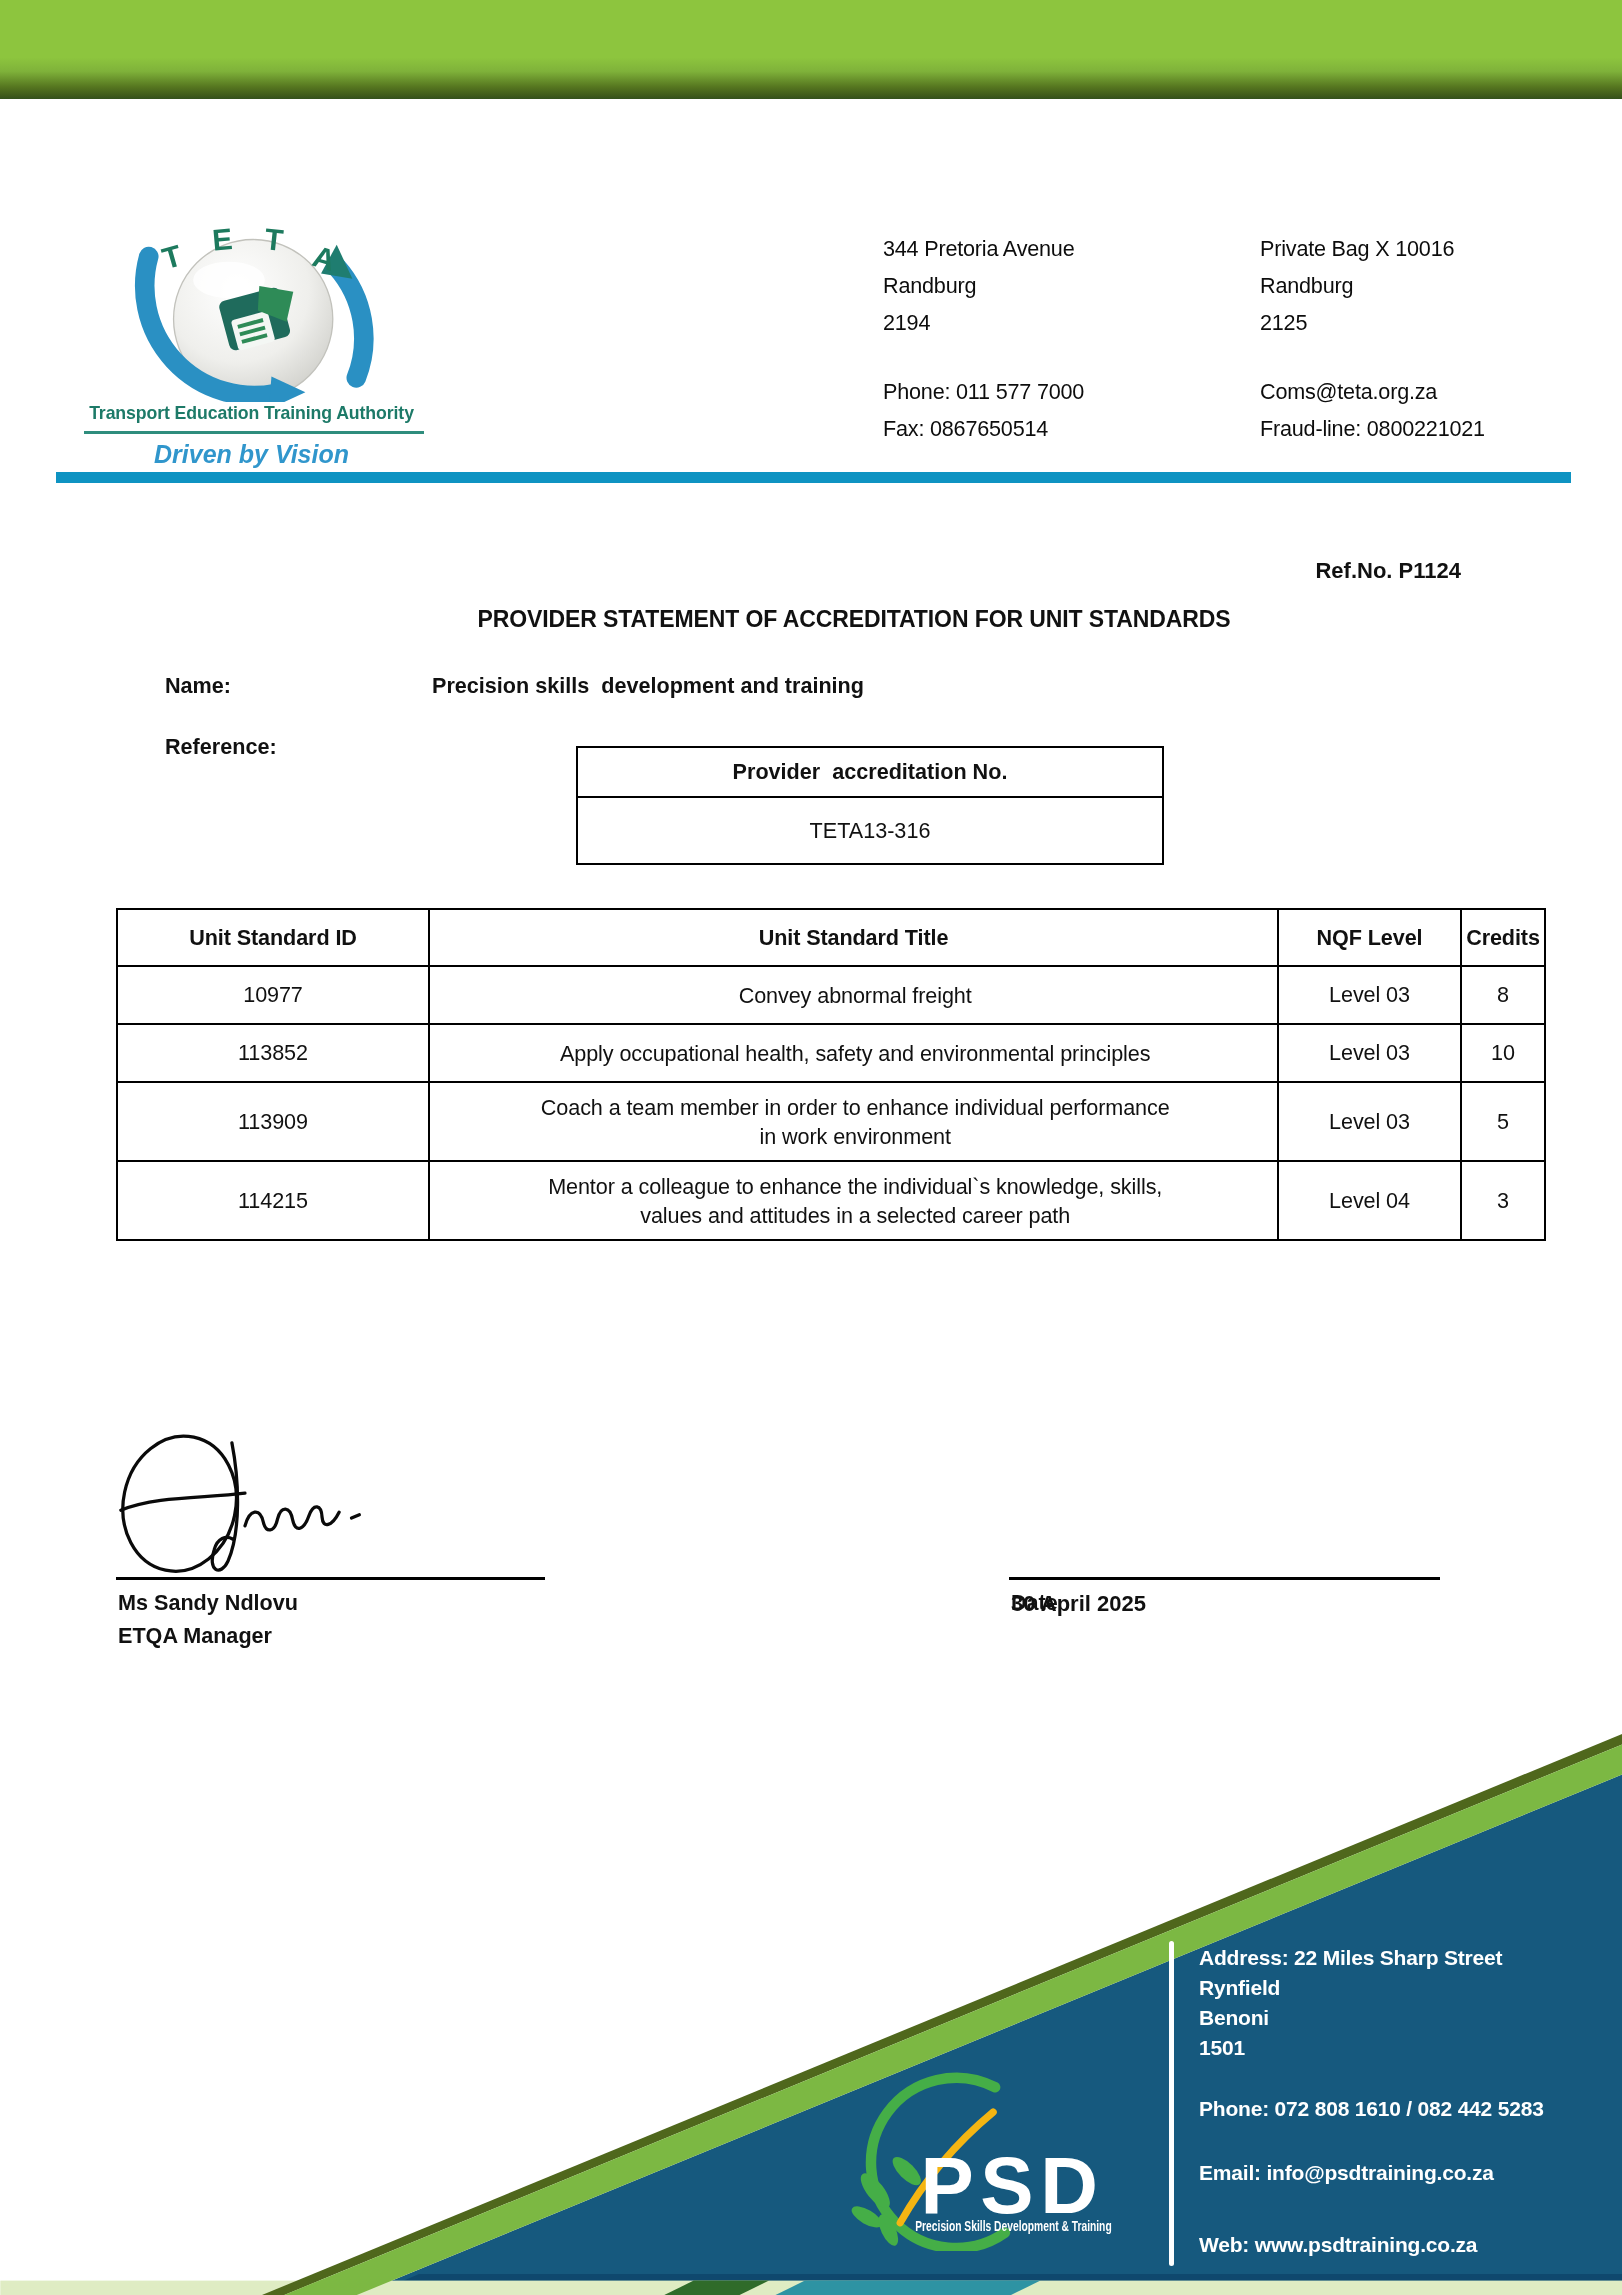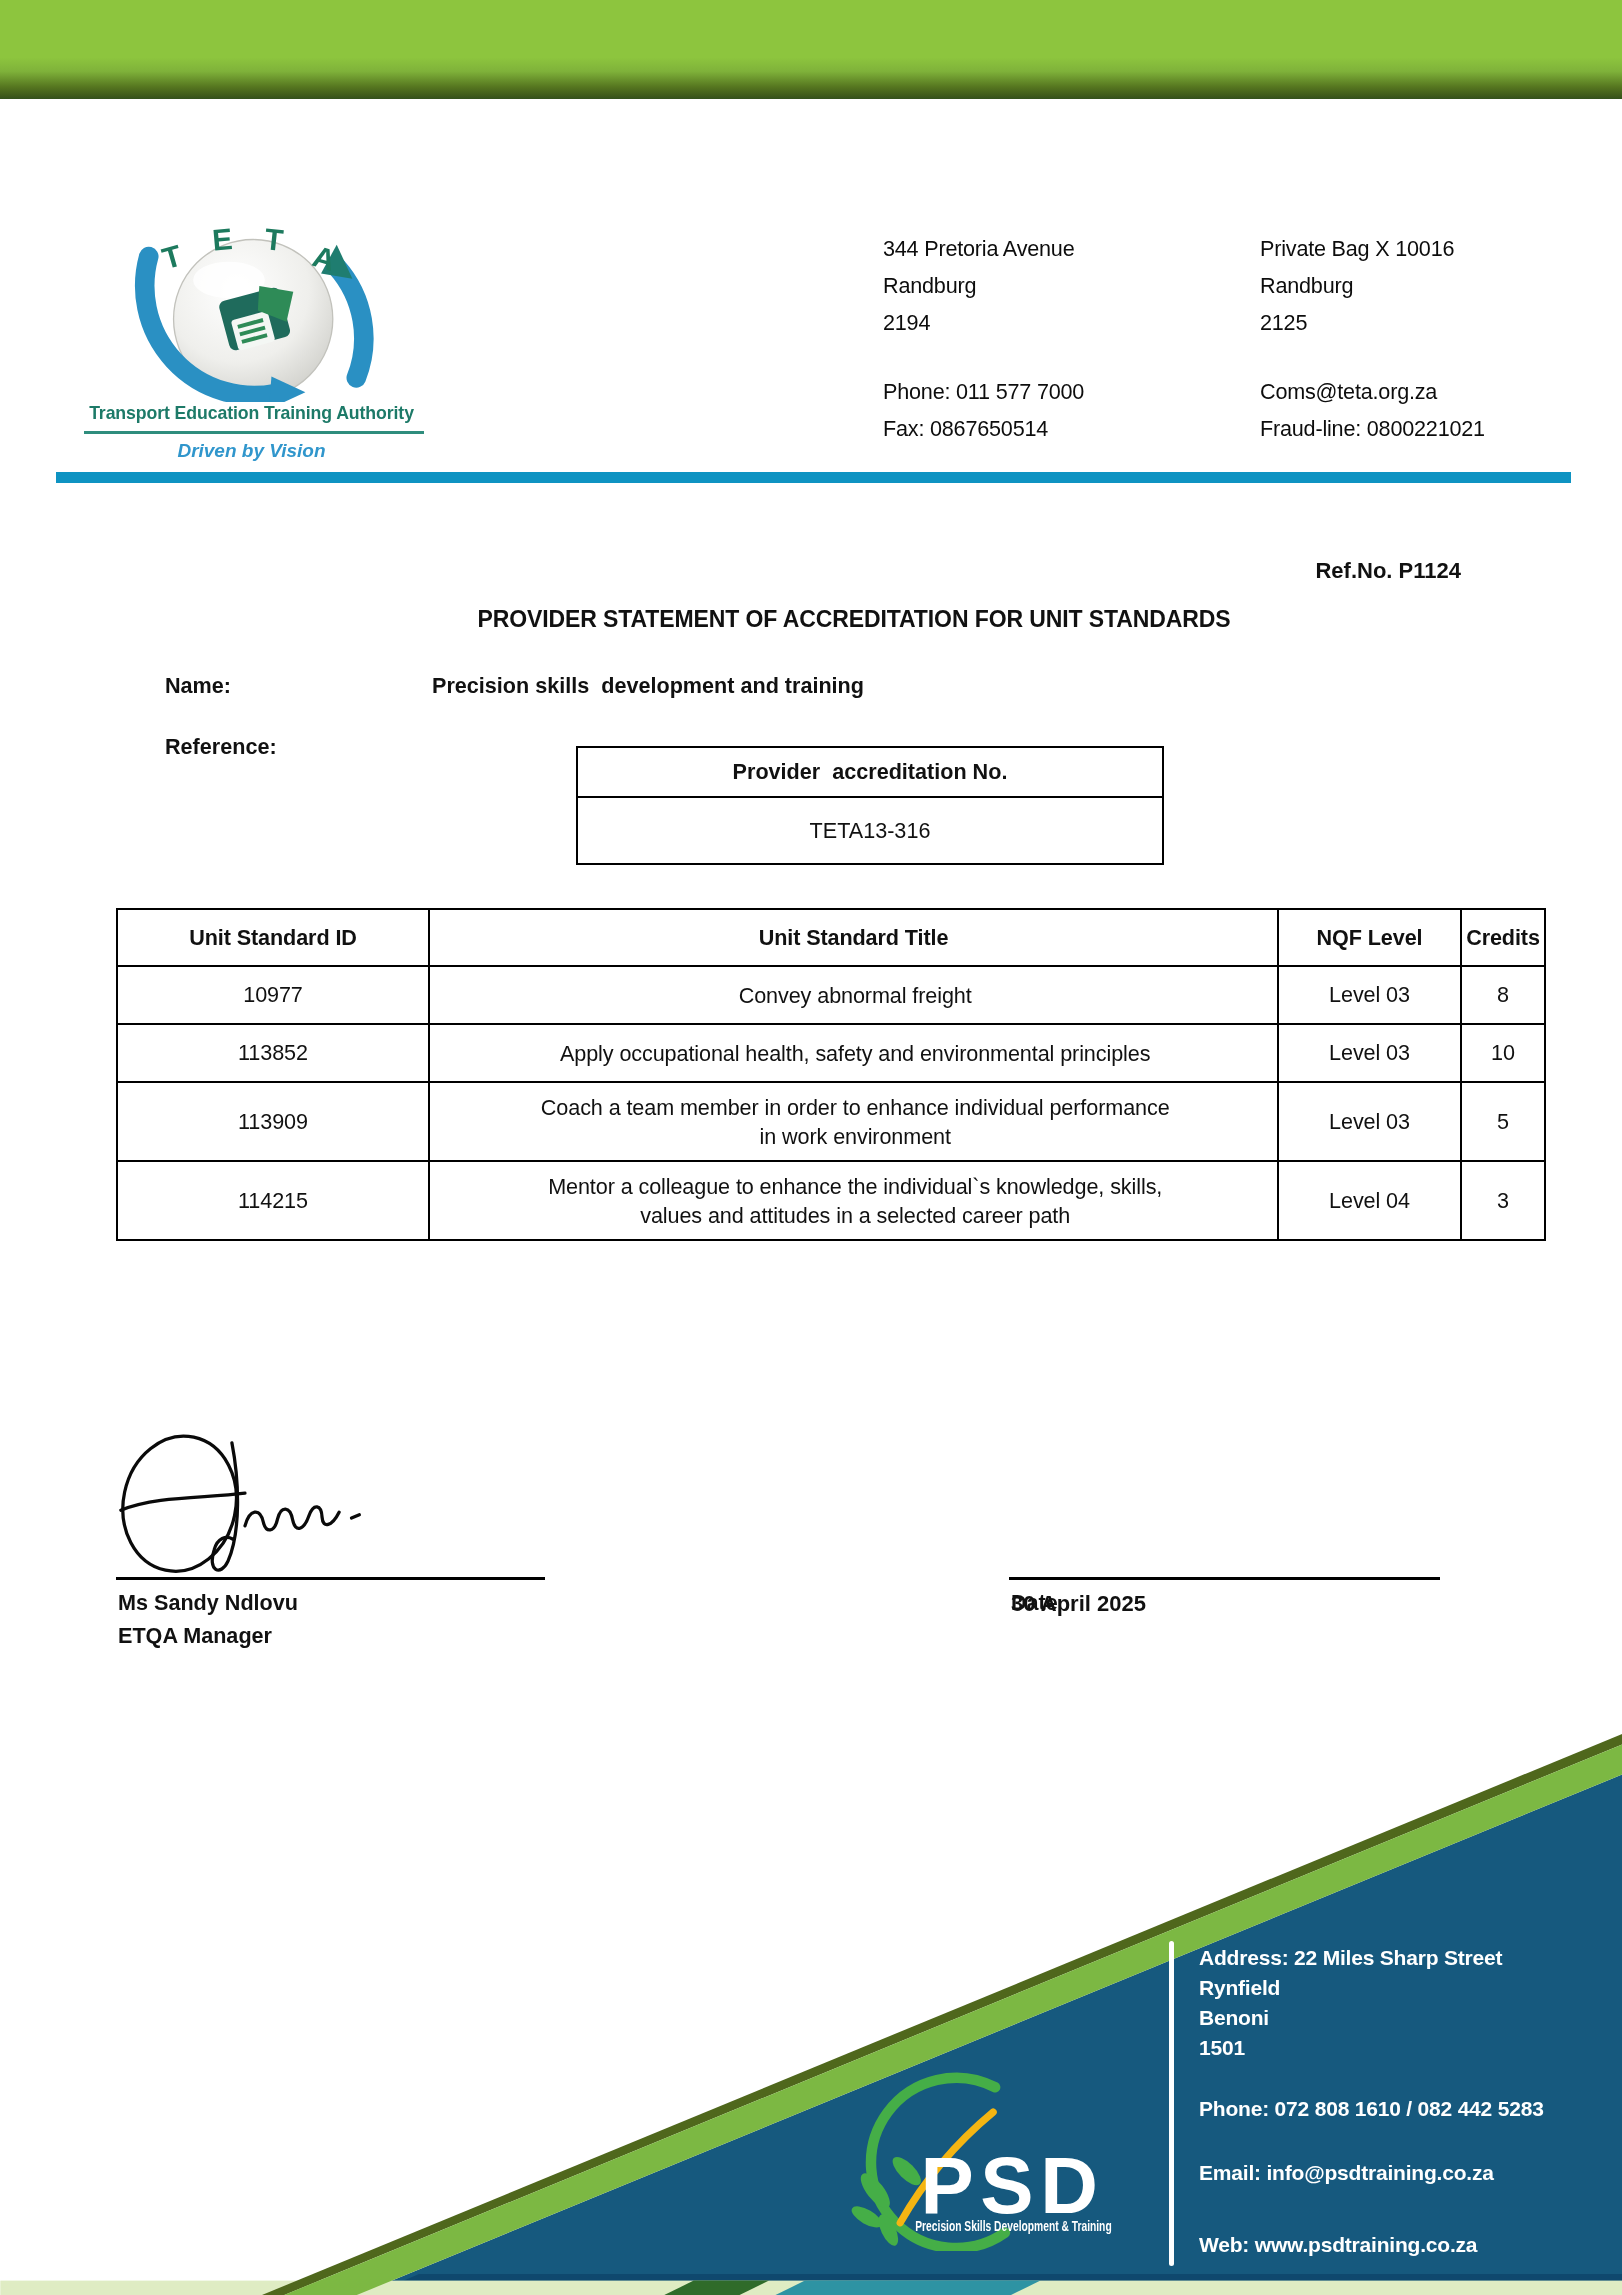--- a/index.html
+++ b/index.html
@@ -11,21 +11,21 @@
 
   
   .top-banner{
     left:0;top:0;width:1623px;height:99px;
     background:linear-gradient(to bottom,#8dc53e 0%,#8dc53e 58%,#7fb23a 72%,#55751f 88%,#3d591b 97%,#33511d 100%);
   }
 
   
   .teta-org{left:65px;top:403px;width:373px;text-align:center;font-weight:bold;font-size:17.7px;color:#1d7a68;letter-spacing:-0.1px;white-space:nowrap;}
   .teta-rule{left:84px;top:431px;width:340px;height:3.3px;background:#2f8d7d;}
-  .teta-tagline{left:65px;top:440px;width:373px;text-align:center;font-weight:bold;font-style:italic;font-size:19px;color:#3096cc;}
+  .teta-tagline{left:65px;top:440px;width:373px;text-align:center;font-weight:bold;font-style:italic;font-size:25px;color:#3096cc;}
 
   
   .hdr-text{font-size:21.6px;color:#0d0d0d;line-height:37px;letter-spacing:-0.2px;}
   .hdr-col1{left:883px;top:230px;}
   .hdr-col2{left:1260px;top:230px;}
   .hdr-gap{height:32px;}
 
   .blue-rule{left:56px;top:472px;width:1515px;height:11px;background:#0e93c2;}
 
   

